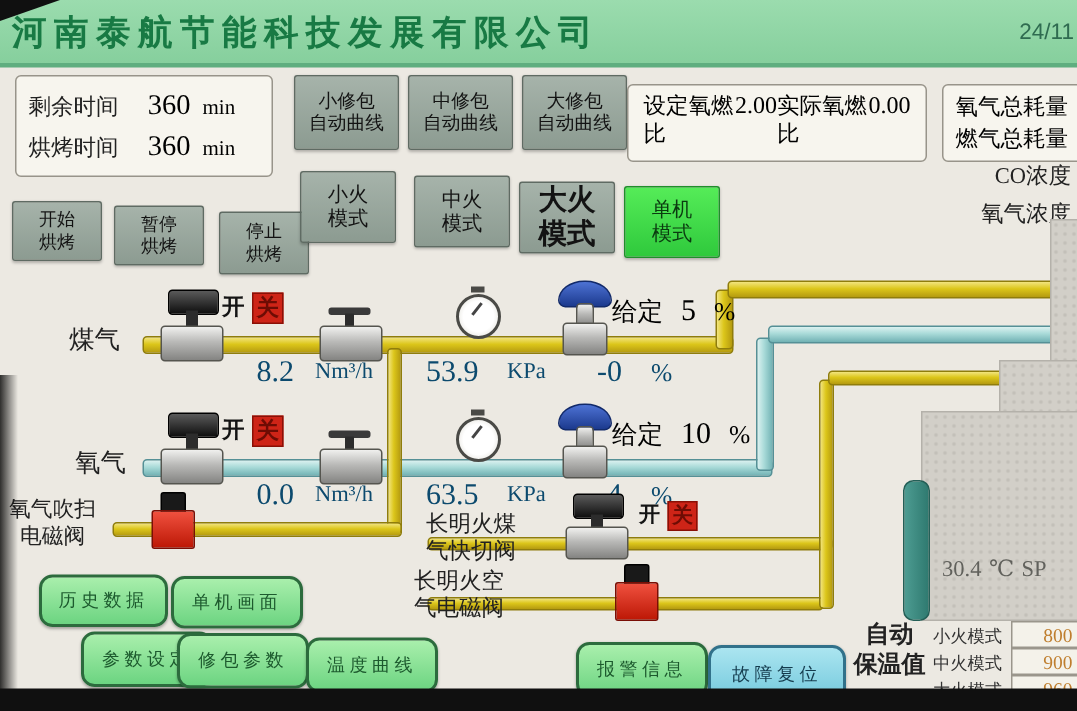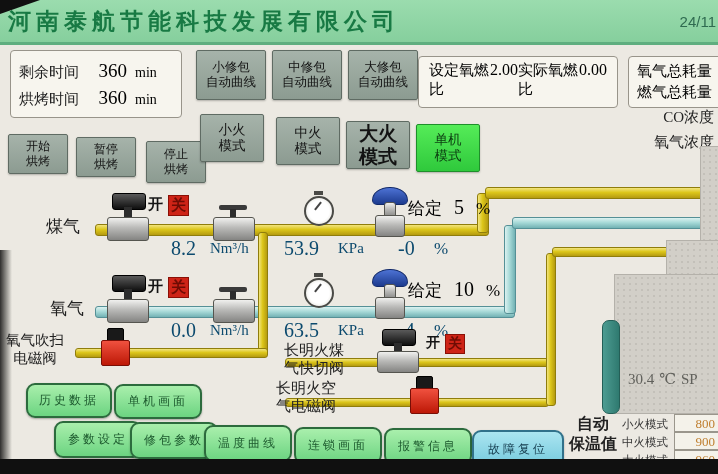--- a/index.html
+++ b/index.html
@@ -256,23 +256,22 @@
   <div class="nozzle" style="left:602px;top:320px;width:16px;height:92px;"></div>
   <div class="abs serif" style="left:628px;top:370px;display:flex;gap:5px;font-size:15px;color:#61615c;align-items:baseline;">
     <span>30.4</span>
     <span>℃</span>
     <span>SP</span>
   </div>
 
   <div class="abs nav-btn" style="left:26px;top:383px;width:82px;height:31px;">历史数据</div>
   <div class="abs nav-btn" style="left:114px;top:384px;width:84px;height:31px;">单机画面</div>
   <div class="abs nav-btn" style="left:26px;top:421px;width:84px;height:33px;margin-left:28px;">参数设定</div>
-  <div class="abs nav-btn" style="left:130px;top:422px;width:84px;height:33px;">修包参数</div>
+  <div class="abs nav-btn" style="left:118px;top:422px;width:84px;height:33px;">修包参数</div>
   <div class="abs nav-btn" style="left:204px;top:425px;width:84px;height:33px;">温度曲线</div>
-  <div class="abs nav-btn" style="left:294px;top:427px;width:84px;height:33px;">连锁画面</div>
   <div class="abs nav-btn" style="left:384px;top:428px;width:84px;height:33px;">报警信息</div>
   <div class="abs nav-btn reset" style="left:472px;top:430px;width:88px;height:34px;">故障复位</div>
 
   <div class="abs two-line" style="left:566px;top:414px;width:54px;font-size:16px;font-weight:bold;color:#222;">自动
 保温值</div>
   <div class="hold-label" style="left:622px;top:417px;">小火模式</div>
   <div class="hold-val" style="left:674px;top:414px;width:40px;height:15px;">800</div>
   <div class="hold-label" style="left:622px;top:435px;">中火模式</div>
   <div class="hold-val" style="left:674px;top:432px;width:40px;height:15px;">900</div>
   <div class="hold-label" style="left:622px;top:453px;">大火模式</div>

